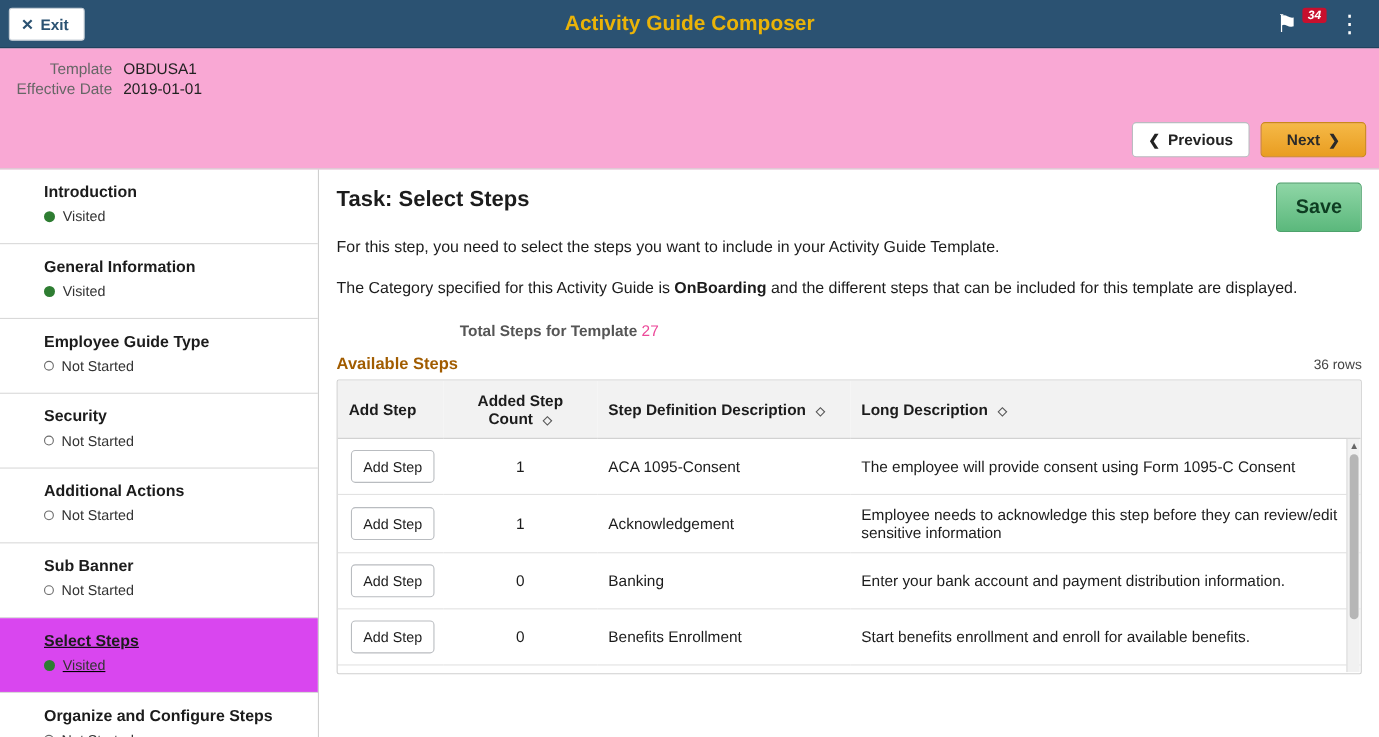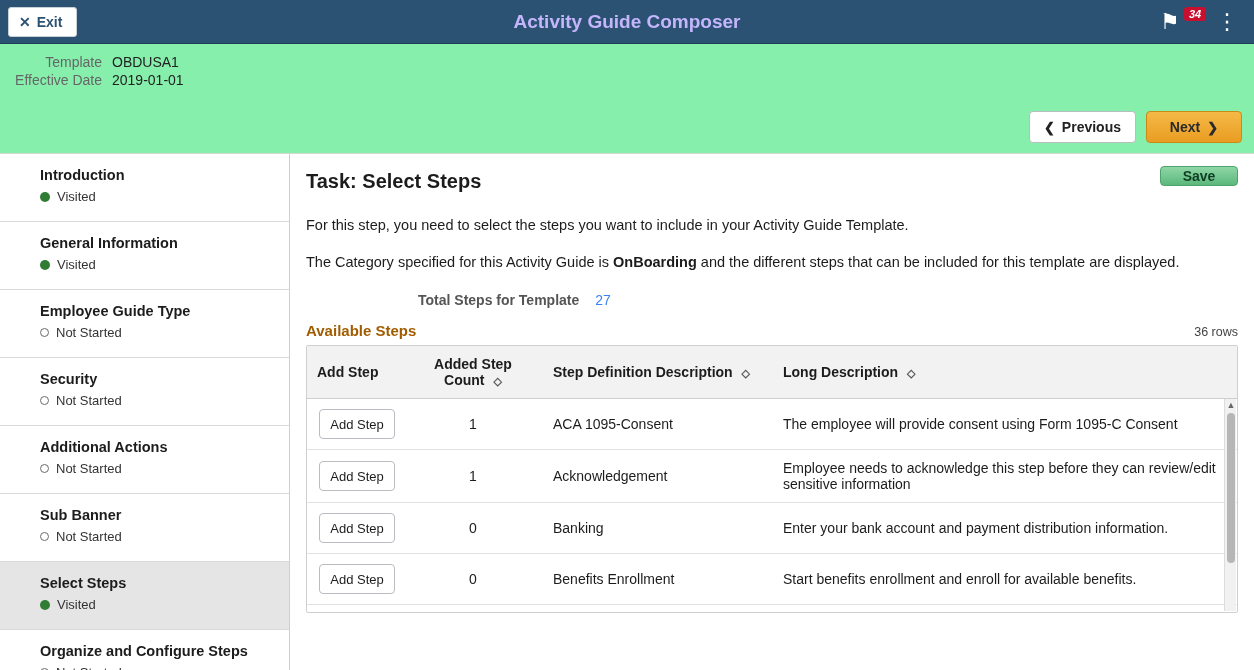--- a/index.html
+++ b/index.html
@@ -33,21 +33,21 @@
     align-items: center;
     font-size: 14px;
     font-weight: bold;
     cursor: pointer;
   }
   .exit-btn .x { font-size: 14px; margin-right: 6px; font-weight: bold; }
   .header-title {
     position: absolute;
     left: 0; right: 0;
     text-align: center;
-    color: #c4b5fd;
+    color: #eab308;
     font-size: 19px;
     font-weight: bold;
     pointer-events: none;
   }
   .header-right {
     margin-left: auto;
     display: flex;
     align-items: center;
     padding-right: 10px;
     position: relative;
@@ -73,21 +73,21 @@
     font-size: 22px;
     line-height: 1;
     padding: 0 6px 0 10px;
     cursor: pointer;
     letter-spacing: 0;
   }
 
   
   .subheader {
     height: 110px;
-    background: #86efac;
+    background: #f9a8d4;
     border-bottom: 1px solid #d6d6d6;
     position: relative;
     padding: 10px 0 0 0;
   }
   .kv-row { display: flex; align-items: baseline; margin-bottom: 2px; }
   .kv-label {
     width: 112px;
     text-align: right;
     color: #666666;
     font-size: 14px;
@@ -141,21 +141,21 @@
     background: #ffffff;
     overflow: hidden;
   }
   .side-item {
     height: 68px;
     border-bottom: 1px solid #d9d9d9;
     padding: 13px 12px 0 40px;
     cursor: pointer;
     position: relative;
   }
-  .side-item.active { background: #e5e5e5; }
+  .side-item.active { background: #d946ef; text-decoration: underline; }
   .side-title {
     font-size: 14.5px;
     font-weight: bold;
     color: #1c1c1c;
     margin-bottom: 6px;
   }
   .side-status {
     font-size: 13px;
     color: #333333;
     display: flex;
@@ -181,46 +181,46 @@
     font-size: 20px;
     font-weight: bold;
     color: #1c1c1c;
     margin: 2px 0 0 0;
   }
   .save-btn {
     position: absolute;
     right: 16px;
     top: 12px;
     width: 78px;
-    height: 20px;
+    height: 45px;
     background: linear-gradient(#8fd6a6, #5bb87c);
     border: 1px solid #4ea26c;
     border-radius: 4px;
     color: #0e3d22;
-    font-size: 14px;
+    font-size: 18px;
     font-weight: bold;
     display: flex; align-items: center; justify-content: center;
     cursor: pointer;
   }
   .para {
     font-size: 14.5px;
     color: #1c1c1c;
     margin-top: 22px;
     line-height: 1.42;
   }
   .para.second { margin-top: 16px; }
   .bold { font-weight: bold; }
   .total-row {
     margin-top: 20px;
     font-size: 14px;
     display: flex;
     align-items: baseline;
   }
   .total-label { color: #555555; font-weight: bold; padding-left: 112px; }
-  .total-value { color: #3b82f6; margin-left: 16px; text-align: right; }
+  .total-value { color: #ec4899; margin-left: 4px; text-align: right; }
 
   .avail-row {
     margin-top: 14px;
     display: flex;
     align-items: baseline;
     justify-content: space-between;
   }
   .avail-title {
     color: #a15c00;
     font-size: 15px;

